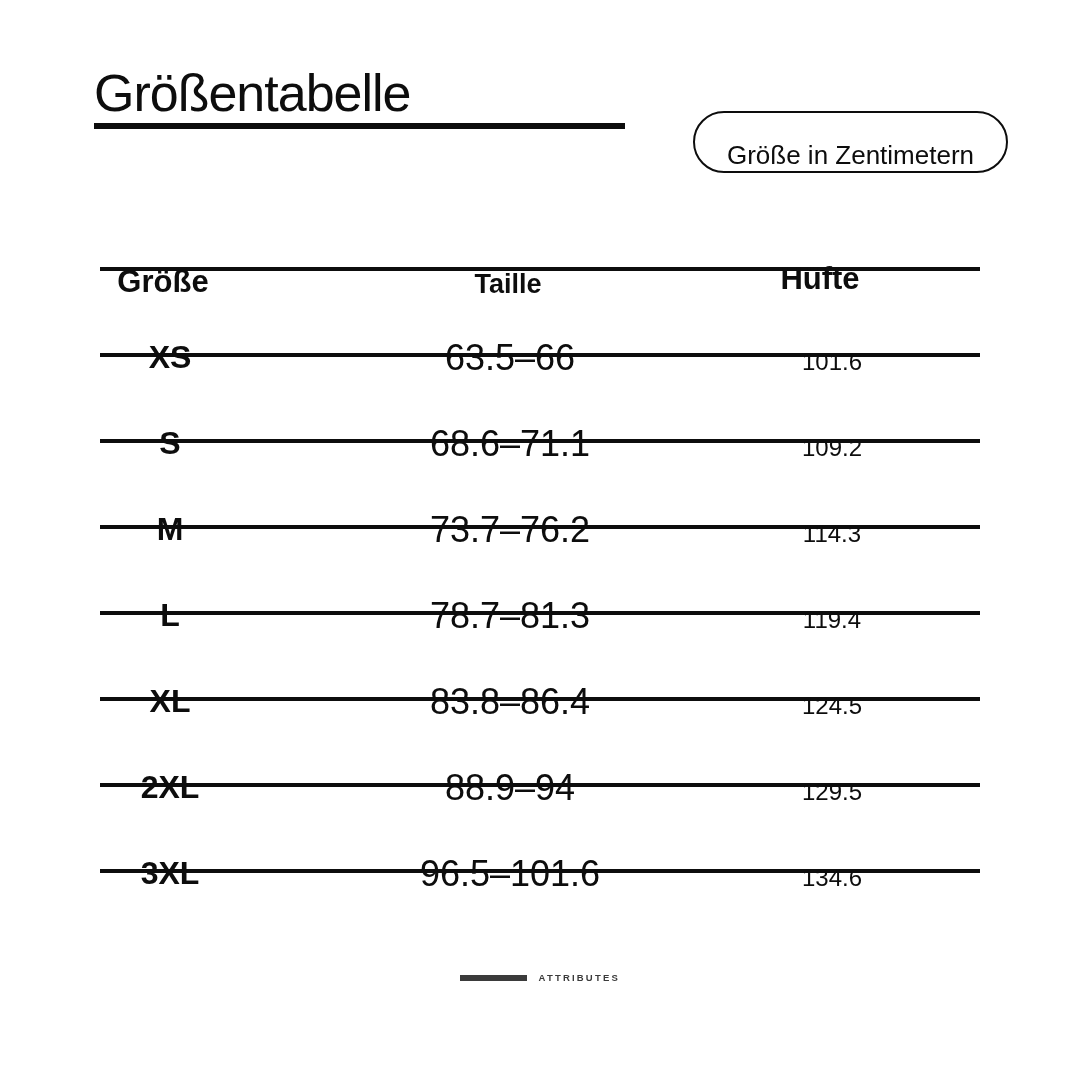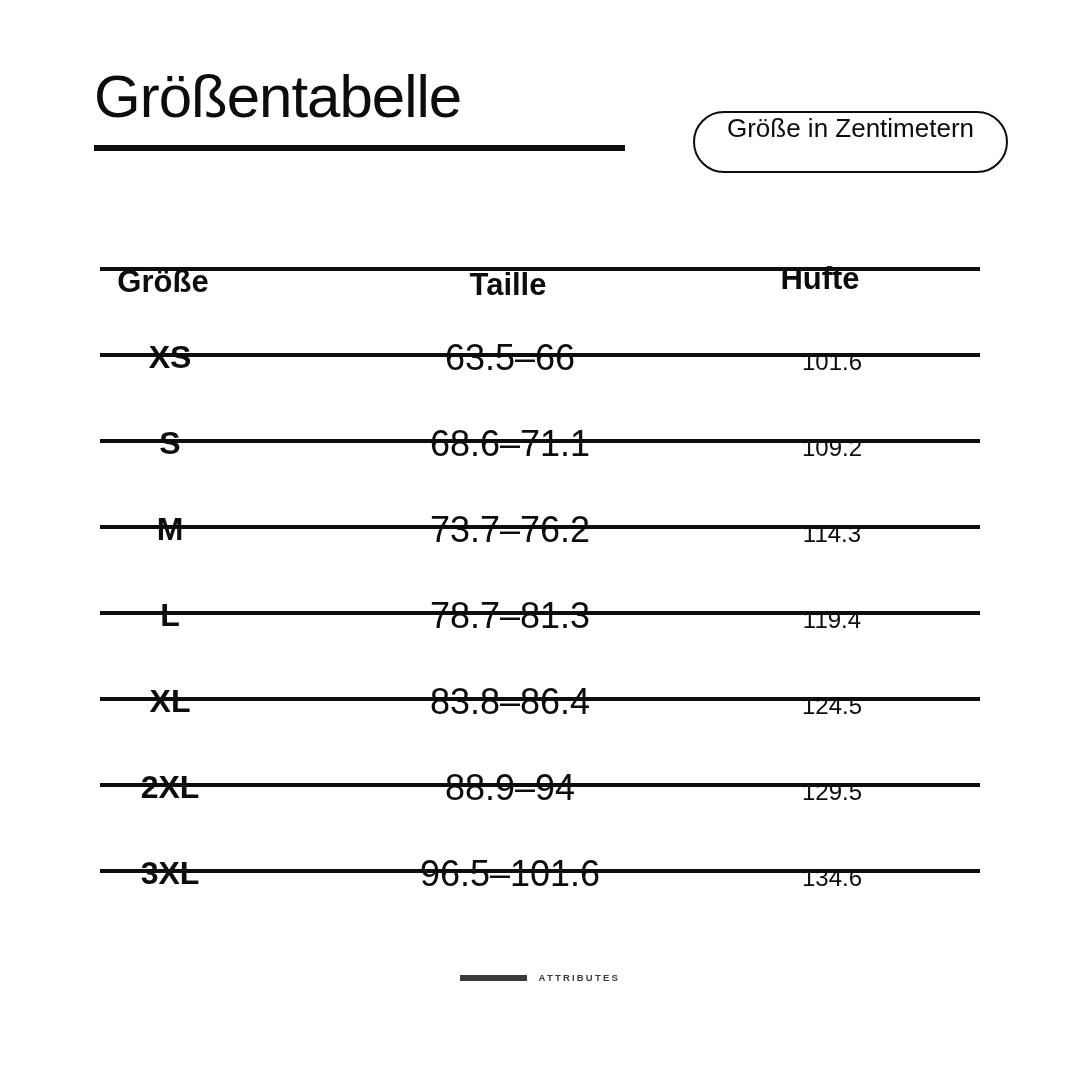--- a/index.html
+++ b/index.html
@@ -17,40 +17,40 @@
     overflow: hidden;
   }
 
   
   .page-title {
     position: absolute;
     left: 94px;
     top: 67px;
     margin: 0;
     width: 531px;
-    font-size: 60px;
+    font-size: 52px;
     font-weight: 500;
     line-height: 1;
     letter-spacing: -1px;
     color: var(--ink, #0d0d0d);
     border-bottom: 6px solid var(--ink, #0d0d0d);
-    padding-bottom: 18px;
+    padding-bottom: 4px;
     white-space: nowrap;
   }
   .unit-badge {
     position: absolute;
     left: 693px;
     top: 111px;
     width: 315px;
     height: 62px;
     box-sizing: border-box;
     border: 2.5px solid var(--ink, #0d0d0d);
     border-radius: 40px;
     display: flex;
-    align-items: flex-start;
+    align-items: flex-end;
     justify-content: center;
     font-size: 26px;
     white-space: nowrap;
   }
 
   
   .size-table {
     position: absolute;
     left: 100px;
     top: 200px;
@@ -70,21 +70,21 @@
   }
   .cell {
     position: absolute;
     top: 50%;
     white-space: nowrap;
     line-height: 1;
     margin-top: 44px;
   }
   
   .h-size   { left: 63px;  transform: translate(-50%, calc(-50% + 3px)); font-size: 31px; font-weight: 700; }
-  .h-taille { left: 408px; transform: translate(-50%, calc(-50% + 6px)); font-size: 31px; font-weight: 700; }
+  .h-taille { left: 408px; transform: translate(-50%, calc(-50% + 6px)); font-size: 27px; font-weight: 700; }
   .h-huefte { left: 720px; transform: translate(-50%, -50%);             font-size: 31px; font-weight: 700; }
   
   .c-size   { left: 70px;  transform: translate(-50%, calc(-50% + 1px)); font-size: 32px; font-weight: 700; }
   .c-taille { left: 410px; transform: translate(-50%, calc(-50% + 2px)); font-size: 36px; font-weight: 400; }
   .c-huefte { left: 732px; transform: translate(-50%, calc(-50% + 6px)); font-size: 24px; font-weight: 400; }
 
   
   .logo {
     position: absolute;
     left: 540px;

